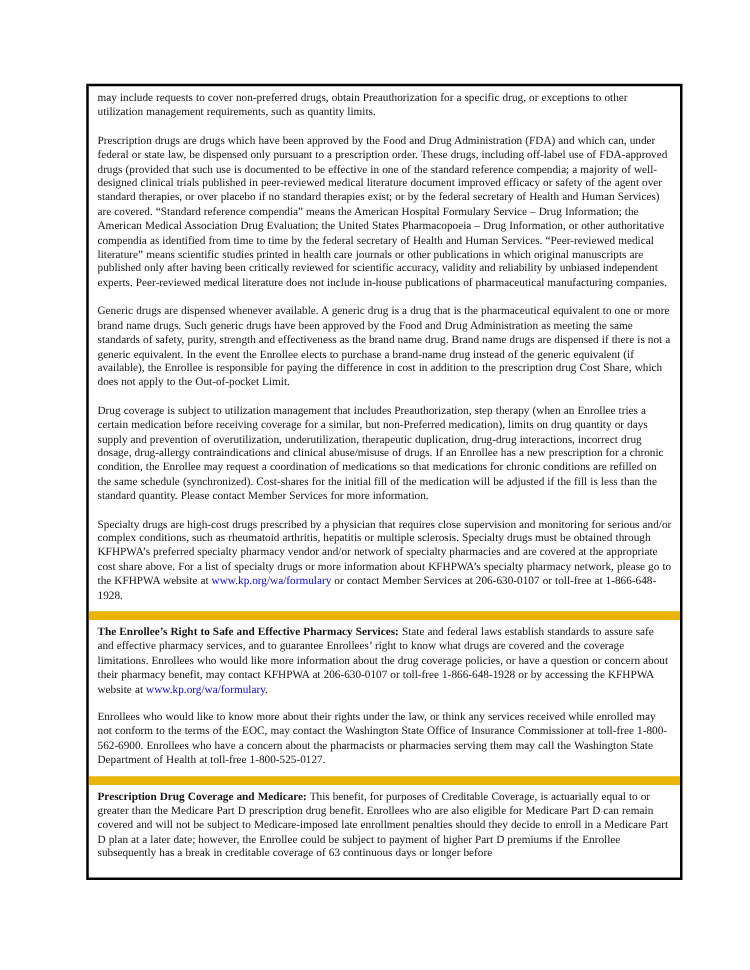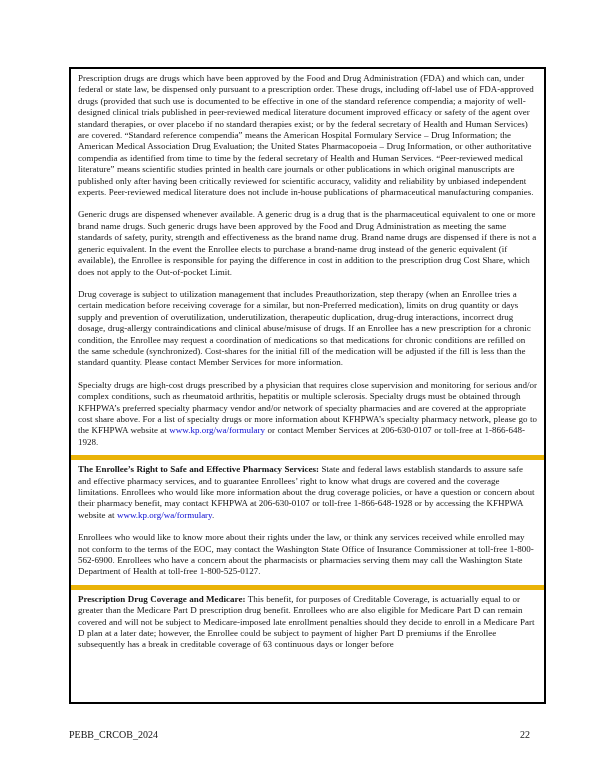--- a/index.html
+++ b/index.html
@@ -19,21 +19,21 @@
     height: 637px;
     border: 2px solid #000000;
     box-sizing: border-box;
     overflow: hidden;
     background: #ffffff;
   }
   .sec {
     padding: 4px 6px 7px 7px;
   }
   .sec.bordered {
-    border-top: 5px solid #eab308;
+    border-top: 7px solid #eab308;
   }
   .sec p {
     margin: 0 0 11px 0;
     font-size: 9px;
     line-height: 11.4px;
     text-align: left;
     word-spacing: 0.2px;
   }
   .sec p:last-child { margin-bottom: 0; }
   .inline-bold { font-weight: bold; }
@@ -55,35 +55,32 @@
   }
 </style>
 </head>
 <body>
 
 <div class="page">
 
   <div class="content-box">
 
     <section class="sec">
+      <p>may include requests to cover non-preferred drugs, obtain Preauthorization for a specific drug, or exceptions to other utilization management requirements, such as quantity limits.</p>
       <p>Prescription drugs are drugs which have been approved by the Food and Drug Administration (FDA) and which can, under federal or state law, be dispensed only pursuant to a prescription order. These drugs, including off-label use of FDA-approved drugs (provided that such use is documented to be effective in one of the standard reference compendia; a majority of well-designed clinical trials published in peer-reviewed medical literature document improved efficacy or safety of the agent over standard therapies, or over placebo if no standard therapies exist; or by the federal secretary of Health and Human Services) are covered. “Standard reference compendia” means the American Hospital Formulary Service – Drug Information; the American Medical Association Drug Evaluation; the United States Pharmacopoeia – Drug Information, or other authoritative compendia as identified from time to time by the federal secretary of Health and Human Services. “Peer-reviewed medical literature” means scientific studies printed in health care journals or other publications in which original manuscripts are published only after having been critically reviewed for scientific accuracy, validity and reliability by unbiased independent experts. Peer-reviewed medical literature does not include in-house publications of pharmaceutical manufacturing companies.</p>
       <p>Generic drugs are dispensed whenever available. A generic drug is a drug that is the pharmaceutical equivalent to one or more brand name drugs. Such generic drugs have been approved by the Food and Drug Administration as meeting the same standards of safety, purity, strength and effectiveness as the brand name drug. Brand name drugs are dispensed if there is not a generic equivalent. In the event the Enrollee elects to purchase a brand-name drug instead of the generic equivalent (if available), the Enrollee is responsible for paying the difference in cost in addition to the prescription drug Cost Share, which does not apply to the Out-of-pocket Limit.</p>
       <p>Drug coverage is subject to utilization management that includes Preauthorization, step therapy (when an Enrollee tries a certain medication before receiving coverage for a similar, but non-Preferred medication), limits on drug quantity or days supply and prevention of overutilization, underutilization, therapeutic duplication, drug-drug interactions, incorrect drug dosage, drug-allergy contraindications and clinical abuse/misuse of drugs. If an Enrollee has a new prescription for a chronic condition, the Enrollee may request a coordination of medications so that medications for chronic conditions are refilled on the same schedule (synchronized). Cost-shares for the initial fill of the medication will be adjusted if the fill is less than the standard quantity. Please contact Member Services for more information.</p>
       <p><span>Specialty drugs are high-cost drugs prescribed by a physician that requires close supervision and monitoring for serious and/or complex conditions, such as rheumatoid arthritis, hepatitis or multiple sclerosis. Specialty drugs must be obtained through KFHPWA’s preferred specialty pharmacy vendor and/or network of specialty pharmacies and are covered at the appropriate cost share above. For a list of specialty drugs or more information about KFHPWA’s specialty pharmacy network, please go to the KFHPWA website at </span><span class="link">www.kp.org/wa/formulary</span><span> or contact Member Services at 206-630-0107 or toll-free at 1-866-648-1928.</span></p>
     </section>
 
     <section class="sec bordered">
       <p><span class="inline-bold">The Enrollee’s Right to Safe and Effective Pharmacy Services:</span><span> State and federal laws establish standards to assure safe and effective pharmacy services, and to guarantee Enrollees’ right to know what drugs are covered and the coverage limitations. Enrollees who would like more information about the drug coverage policies, or have a question or concern about their pharmacy benefit, may contact KFHPWA at 206-630-0107 or toll-free 1-866-648-1928 or by accessing the KFHPWA website at </span><span class="link">www.kp.org/wa/formulary</span><span>.</span></p>
       <p>Enrollees who would like to know more about their rights under the law, or think any services received while enrolled may not conform to the terms of the EOC, may contact the Washington State Office of Insurance Commissioner at toll-free 1-800-562-6900. Enrollees who have a concern about the pharmacists or pharmacies serving them may call the Washington State Department of Health at toll-free 1-800-525-0127.</p>
     </section>
 
     <section class="sec bordered">
       <p><span class="inline-bold">Prescription Drug Coverage and Medicare:</span><span> This benefit, for purposes of Creditable Coverage, is actuarially equal to or greater than the Medicare Part D prescription drug benefit. Enrollees who are also eligible for Medicare Part D can remain covered and will not be subject to Medicare-imposed late enrollment penalties should they decide to enroll in a Medicare Part D plan at a later date; however, the Enrollee could be subject to payment of higher Part D premiums if the Enrollee subsequently has a break in creditable coverage of 63 continuous days or longer before</span></p>
     </section>
 
   </div>
 
-  <div class="footer">
-    <span>PEBB_CRCOB_2024</span>
-    <span>22</span>
-  </div>
 
 </div>
 
 </body></html>

